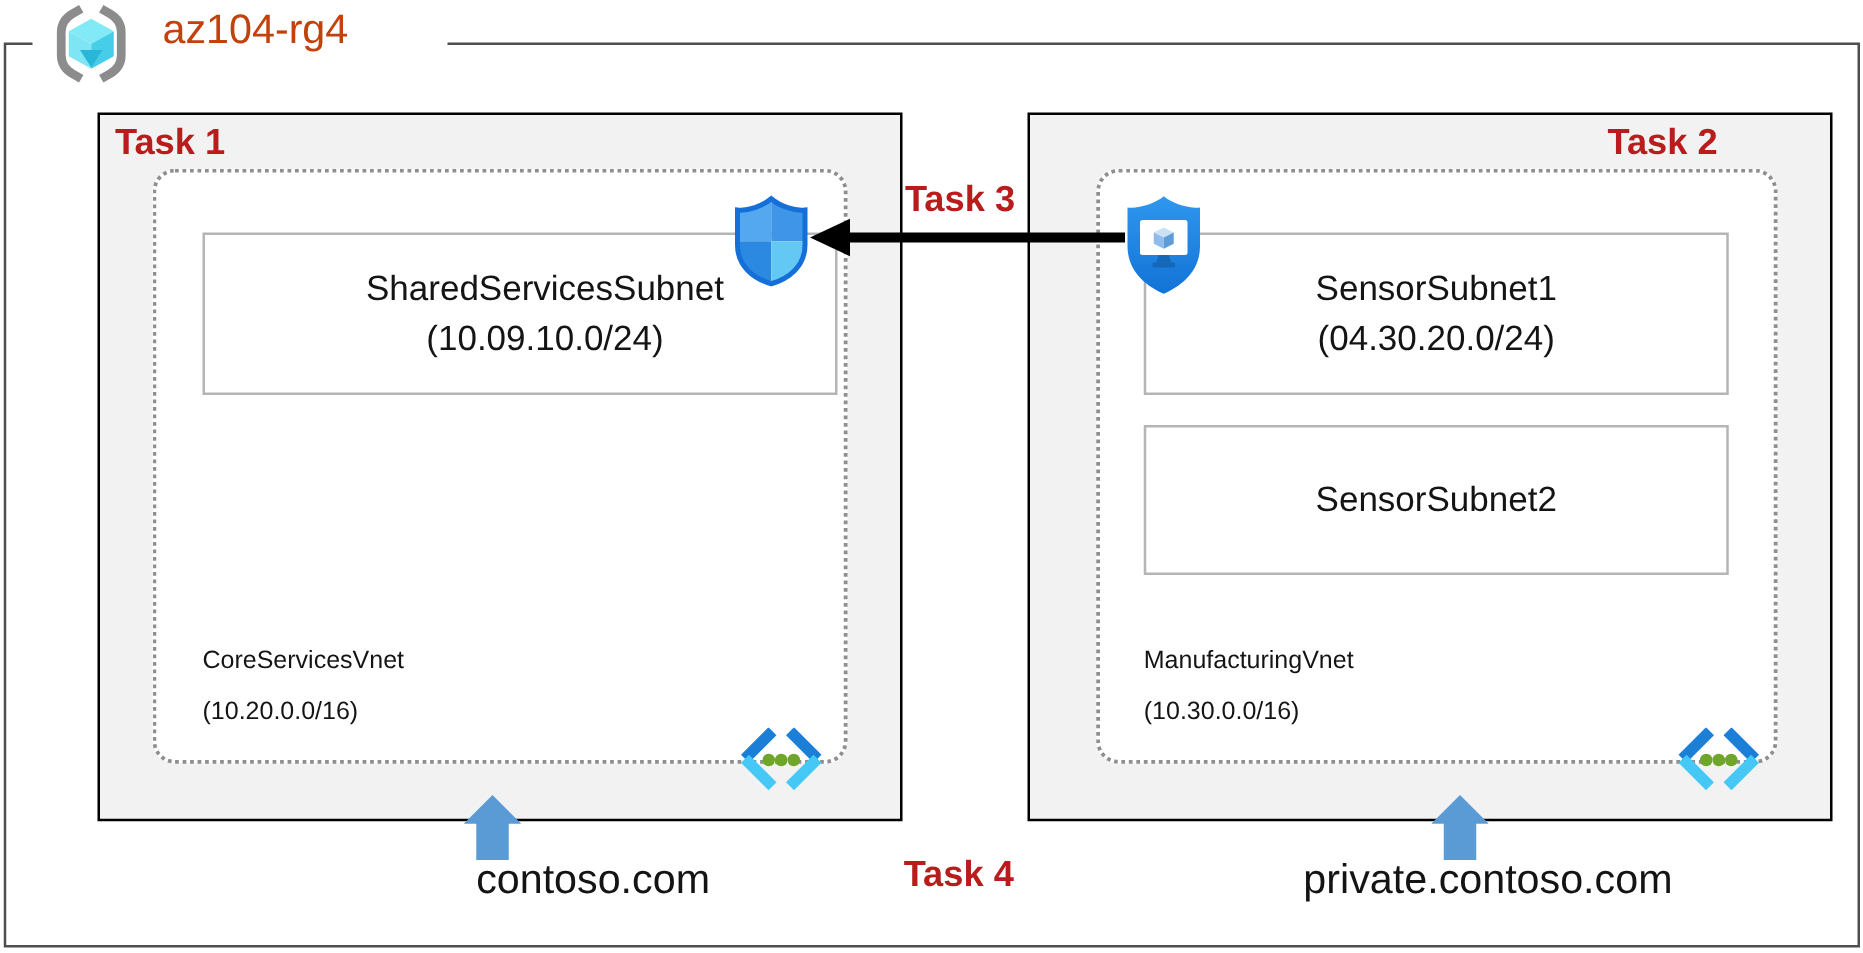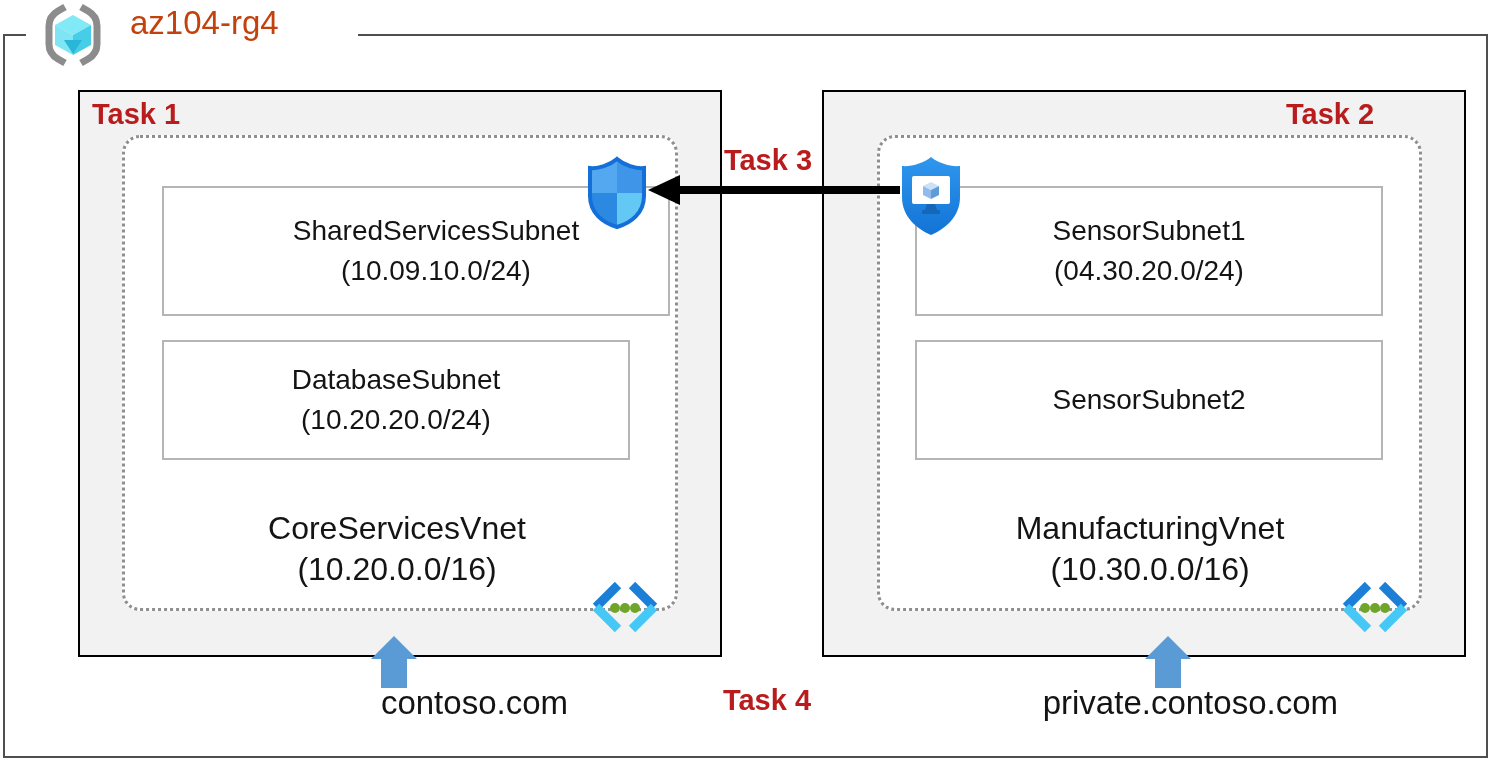--- a/index.html
+++ b/index.html
@@ -25,21 +25,21 @@
   #dashed2{left:877px;top:135px;width:539px;height:470px;}
   
   .subnet{background:#fff;border:2px solid #b5b5b5;display:flex;flex-direction:column;
           align-items:center;justify-content:center;text-align:center;
           font-size:28px;line-height:40px;}
   #subnet1a{left:162px;top:186px;width:464px;height:126px;padding-left:40px;}
   #subnet1b{left:162px;top:340px;width:464px;height:116px;}
   #subnet2a{left:915px;top:186px;width:464px;height:126px;}
   #subnet2b{left:915px;top:340px;width:464px;height:116px;text-align:center;}
   
-  .vnet-label{width:470px;text-align:center;font-size:32px;line-height:41px;}
+  .vnet-label{width:470px;text-align:left;font-size:20px;line-height:41px;}
   #vnet1-label{left:162px;top:508px;}
   #vnet2-label{left:915px;top:508px;}
   
   #task3-label{left:698px;top:144px;width:140px;text-align:center;}
   #task4-label{left:697px;top:684px;width:140px;text-align:center;}
   
   .dns-label{width:340px;text-align:right;font-size:33px;}
   #dns1-label{left:228px;top:684px;}
   #dns2-label{left:998px;top:684px;}
   .z2{z-index:2;} .z3{z-index:3;} .z4{z-index:4;} .z5{z-index:5;} .z6{z-index:6;}
@@ -62,24 +62,20 @@
   </svg>
   <div id="rg-label" class="abs z3">az104-rg4</div>
 
   <div id="task1-box" class="abs task-box z2"></div>
   <div id="task1-label" class="abs task-label z4">Task 1</div>
   <div id="dashed1" class="abs dashed z3"></div>
 
   <div id="subnet1a" class="abs subnet z4">
     <div>SharedServicesSubnet</div>
     <div>(10.09.10.0/24)</div>
-  </div>
-  <div id="subnet1b" class="abs subnet z4">
-    <div>DatabaseSubnet</div>
-    <div>(10.20.20.0/24)</div>
   </div>
   <div id="vnet1-label" class="abs vnet-label z4">
     <div>CoreServicesVnet</div>
     <div>(10.20.0.0/16)</div>
   </div>
 
   <div id="task2-box" class="abs task-box z2"></div>
   <div id="task2-label" class="abs task-label z4">Task 2</div>
   <div id="dashed2" class="abs dashed z3"></div>
 

